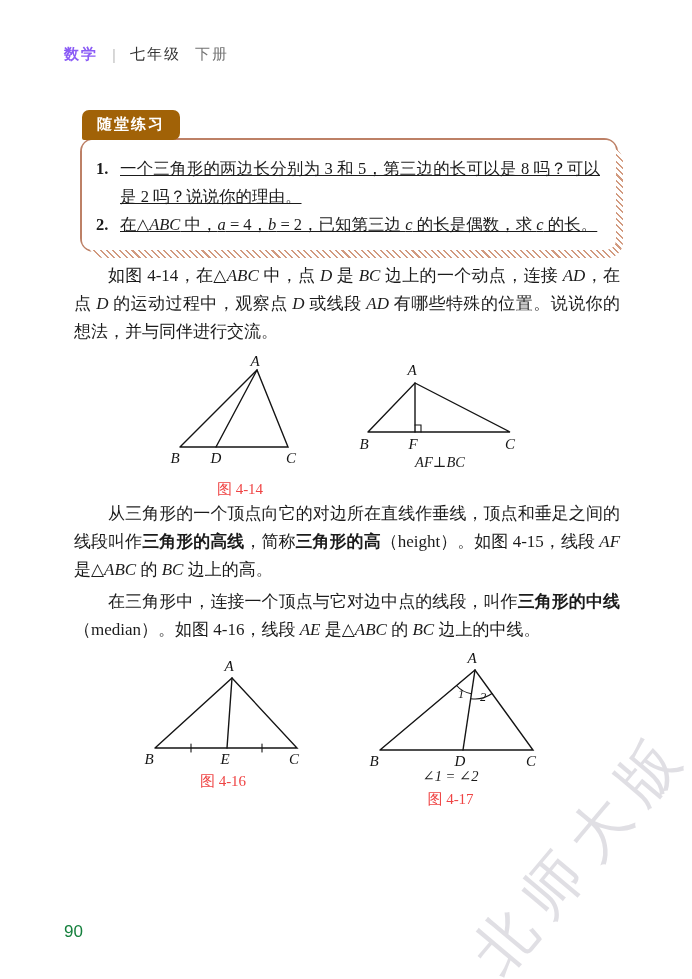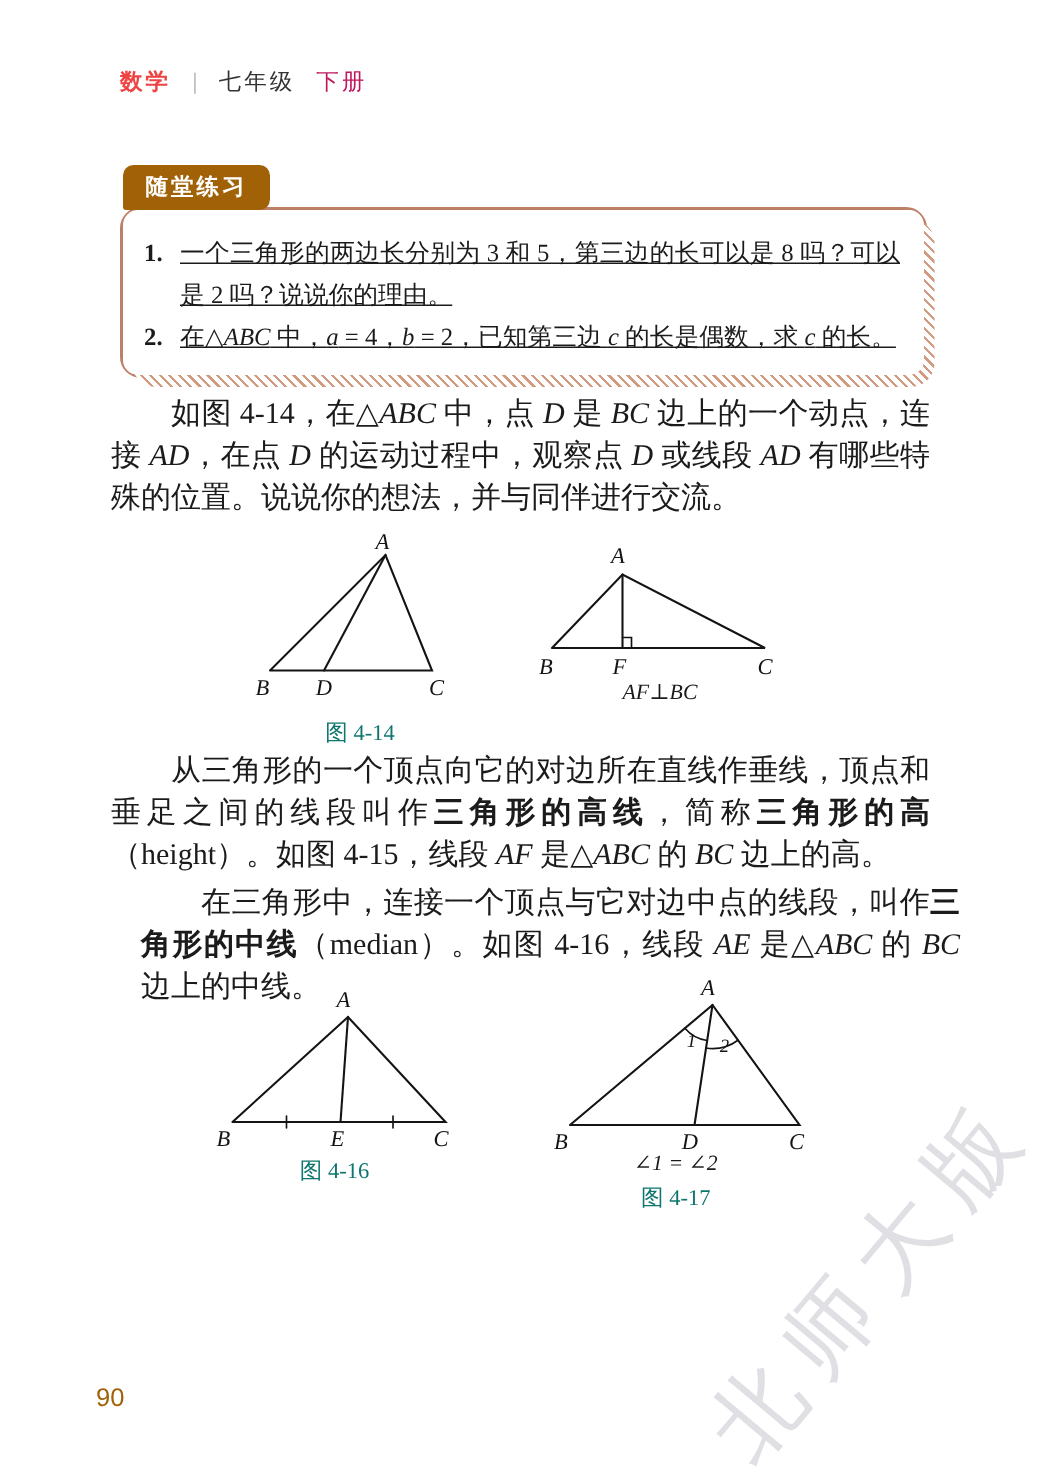--- a/index.html
+++ b/index.html
@@ -2,65 +2,65 @@
 <html lang="zh"><head>
 <meta charset="utf-8">
 <style>
   html,body{margin:0;padding:0;background:#fff;}
   .page{position:relative;width:692px;height:979px;background:#ffffff;overflow:hidden;
         font-family:"Liberation Serif","DejaVu Serif",serif;color:#1b1b1b;}
 
   
   .hdr{position:absolute;left:64px;top:45px;font-family:"Liberation Sans","DejaVu Sans",sans-serif;
        font-size:15px;letter-spacing:2px;display:flex;align-items:center;}
-  .hdr .subject{color:#ef4444;font-weight:bold;margin-left:16px;}
+  .hdr .subject{color:#8b5cf6;font-weight:bold;}
   .hdr .divider{color:#c2c2c2;margin:0 14px;font-weight:normal;letter-spacing:0;}
   .hdr .grade{color:#333;}
-  .hdr .volume{color:#be185d;margin-left:14px;text-align:center;}
+  .hdr .volume{color:#737373;margin-left:14px;text-align:center;}
 
   
   .ex-panel{position:absolute;left:80px;top:110px;width:538px;}
   .ex-badge{position:absolute;left:2px;top:0;z-index:3;background:#a16207;color:#fff;
             font-family:"Liberation Sans","DejaVu Sans",sans-serif;font-weight:bold;font-size:15px;
             letter-spacing:2px;padding:5px 15px 6px;border-radius:7px 7px 7px 2px;}
   .ex-box{position:relative;margin-top:28px;background:#fff;border:2.5px solid #bd8066;
           border-radius:14px;padding:15px 16px 11px 14px;z-index:1;}
   .ex-box::after{content:"";position:absolute;z-index:-1;top:6px;left:6px;right:-7px;bottom:-8px;
           border-radius:16px;
           background:repeating-linear-gradient(45deg,#d29a7f 0px,#d29a7f 1.5px,#fff 1.5px,#fff 4.5px);}
   .ex-box::before{content:"";position:absolute;z-index:0;inset:0;background:#fff;border-radius:10px;}
   .ex-item{position:relative;z-index:1;display:flex;font-size:16.5px;line-height:28px;}
   .ex-num{font-weight:bold;width:24px;flex:0 0 24px;}
   .ex-text{flex:1;text-align:justify;text-decoration:underline;}
 
   
-  .para{position:absolute;left:74px;width:546px;font-size:20px;line-height:28px;
+  .para{position:absolute;left:74px;width:546px;font-size:17px;line-height:28px;
         text-align:justify;text-indent:2em;}
   .seg-b{font-weight:bold;}
   .seg-i{font-style:italic;font-family:"Liberation Serif","DejaVu Serif",serif;}
-  #p1{top:262px;} #p2{top:500px;} #p3{top:588px;margin-left:20px;} #p4{top:831px;}
+  #p1{top:262px;} #p2{top:500px;} #p3{top:588px;} #p4{top:831px;}
 
   
   .fig{position:absolute;text-align:center;}
   .fig svg{display:block;}
   .fig line,.fig path,.fig polyline{stroke:#141414;stroke-width:1.4;fill:none;stroke-linecap:round;}
   .fig .thin{stroke-width:1.1;}
   .fig text{font-family:"Liberation Serif","DejaVu Serif",serif;font-style:italic;
             font-size:15px;fill:#141414;}
   .fig text.small{font-size:12.5px;}
   .fig-note{font-size:14.5px;font-style:italic;line-height:18px;}
-  .fig-cap{font-size:15px;font-style:normal;line-height:18px;margin-top:5px;color:#0f766e;}
+  .fig-cap{font-size:15px;font-style:normal;line-height:18px;margin-top:5px;color:#ef4444;}
   #fig14{left:155px;top:355px;width:170px;}
   #fig15{left:350px;top:358px;width:180px;}
   #fig16{left:133px;top:655px;width:180px;}
   #fig17{left:358px;top:650px;width:185px;}
 
   
   .page-num{position:absolute;left:64px;top:922px;font-family:"Liberation Sans","DejaVu Sans",sans-serif;
-            font-size:17px;color:#a16207;}
+            font-size:17px;color:#15803d;}
   .watermark{position:absolute;left:486px;top:925px;white-space:nowrap;pointer-events:none;
              font-size:60px;letter-spacing:14px;color:rgba(186,184,196,0.45);
              transform:rotate(-50deg);transform-origin:0 50%;z-index:5;}
 </style>
 </head>
 <body>
 
 <div class="page">
 
   <div class="hdr">

